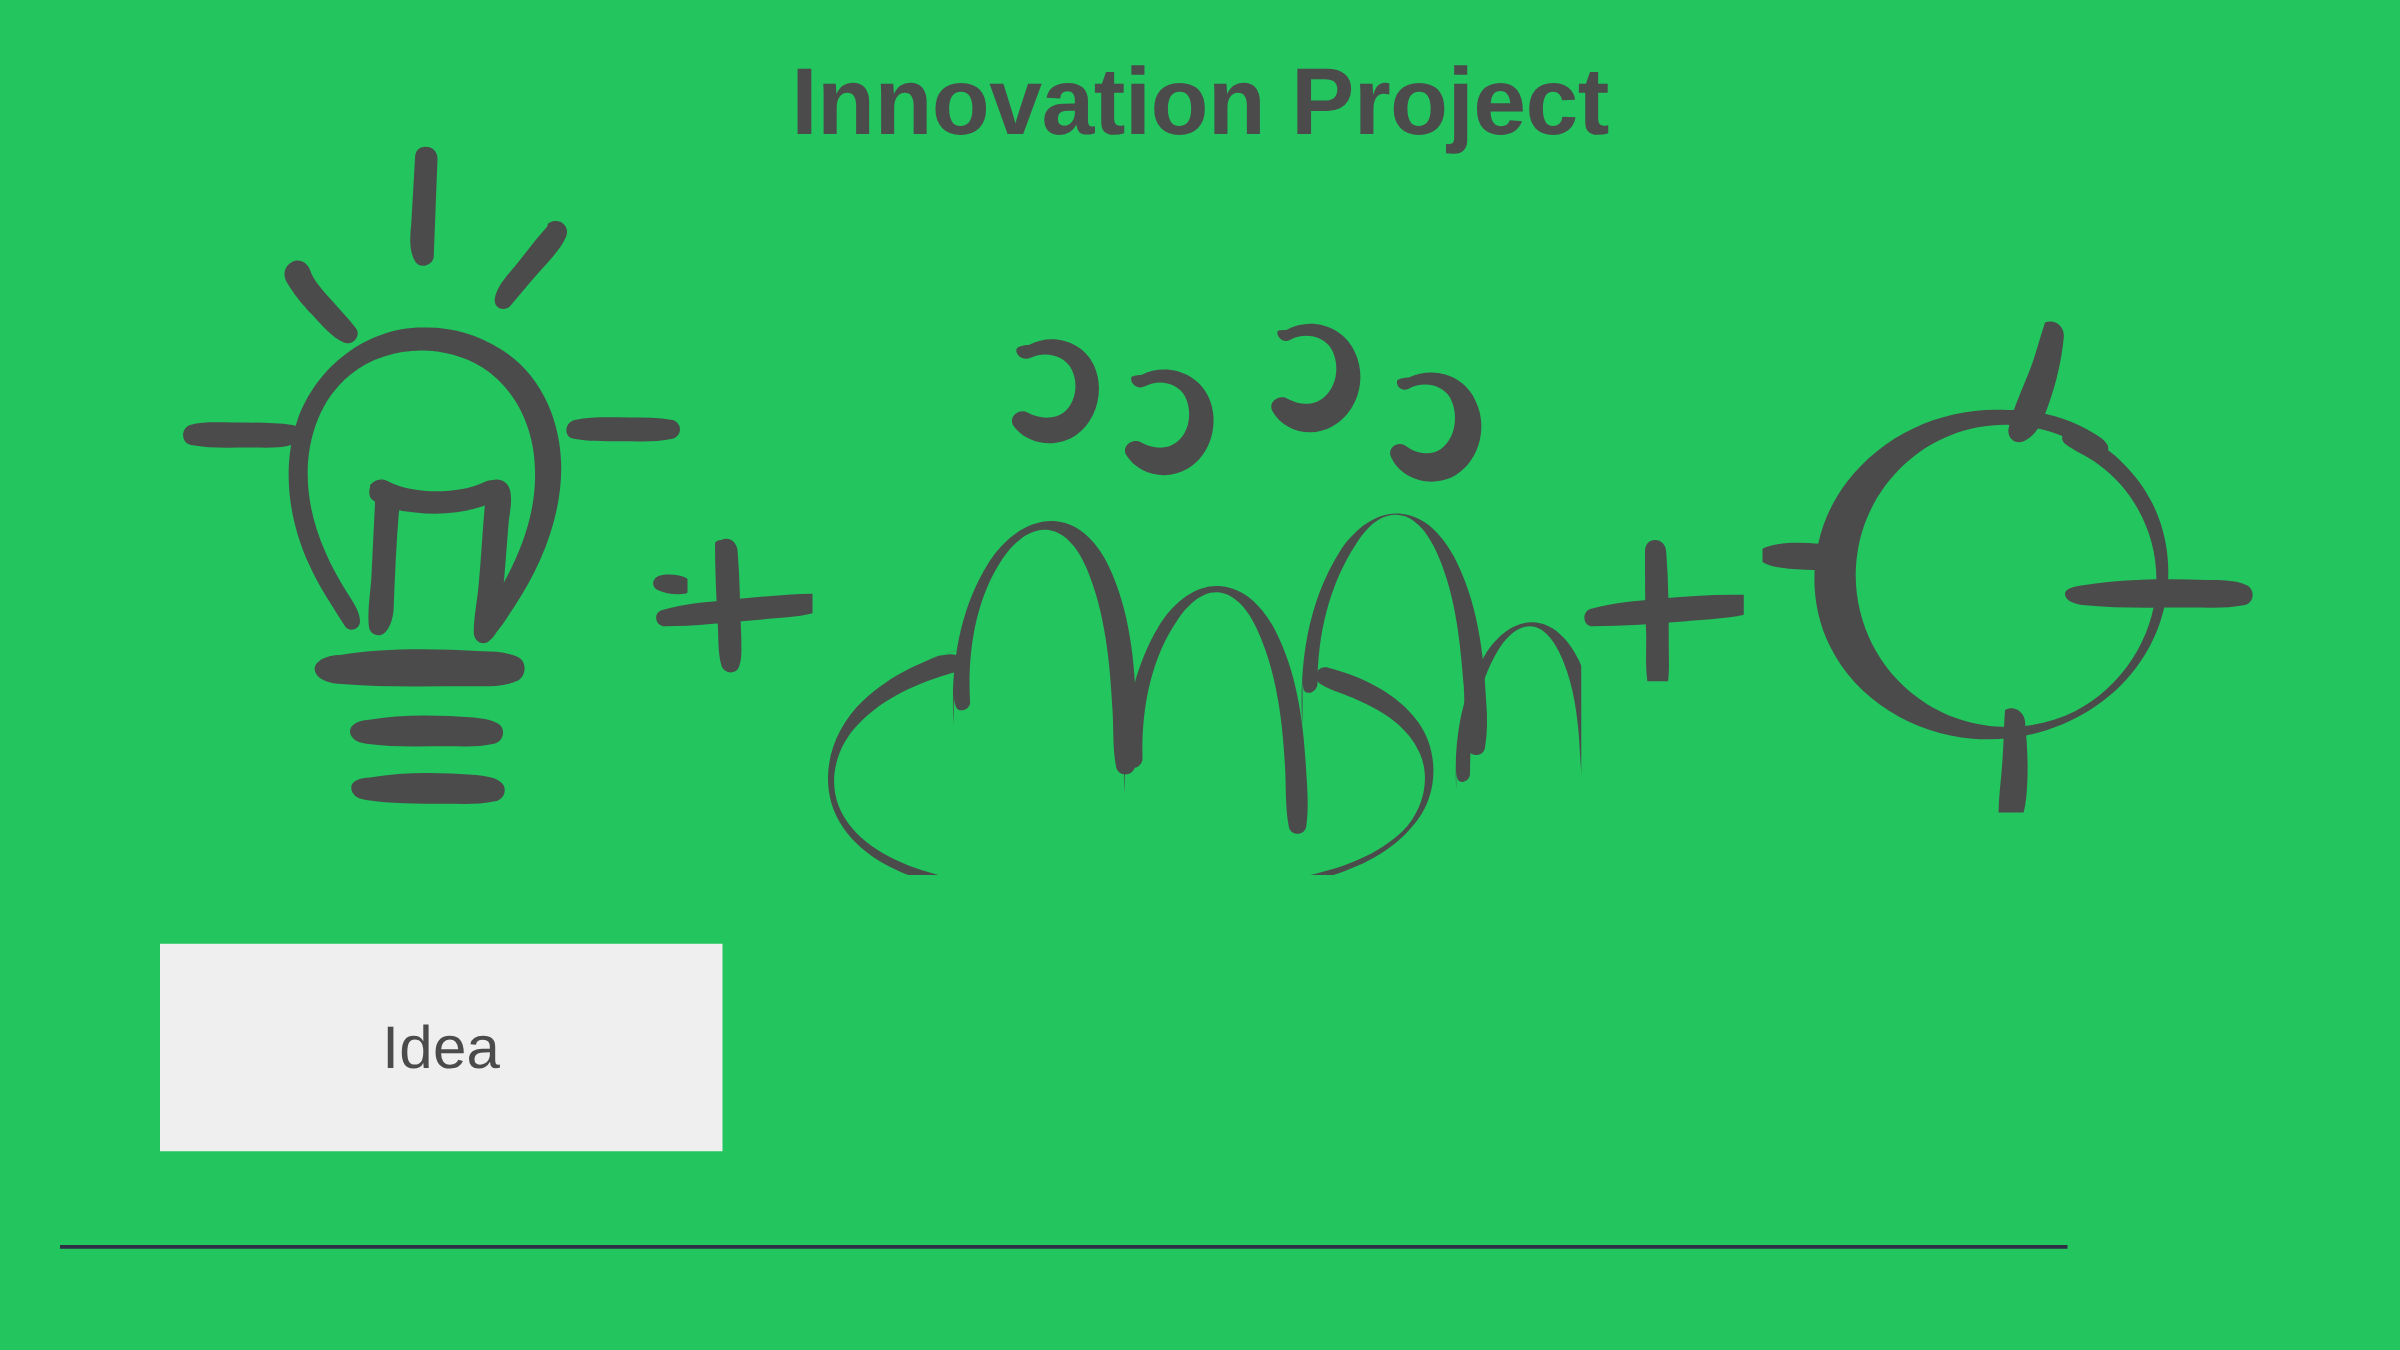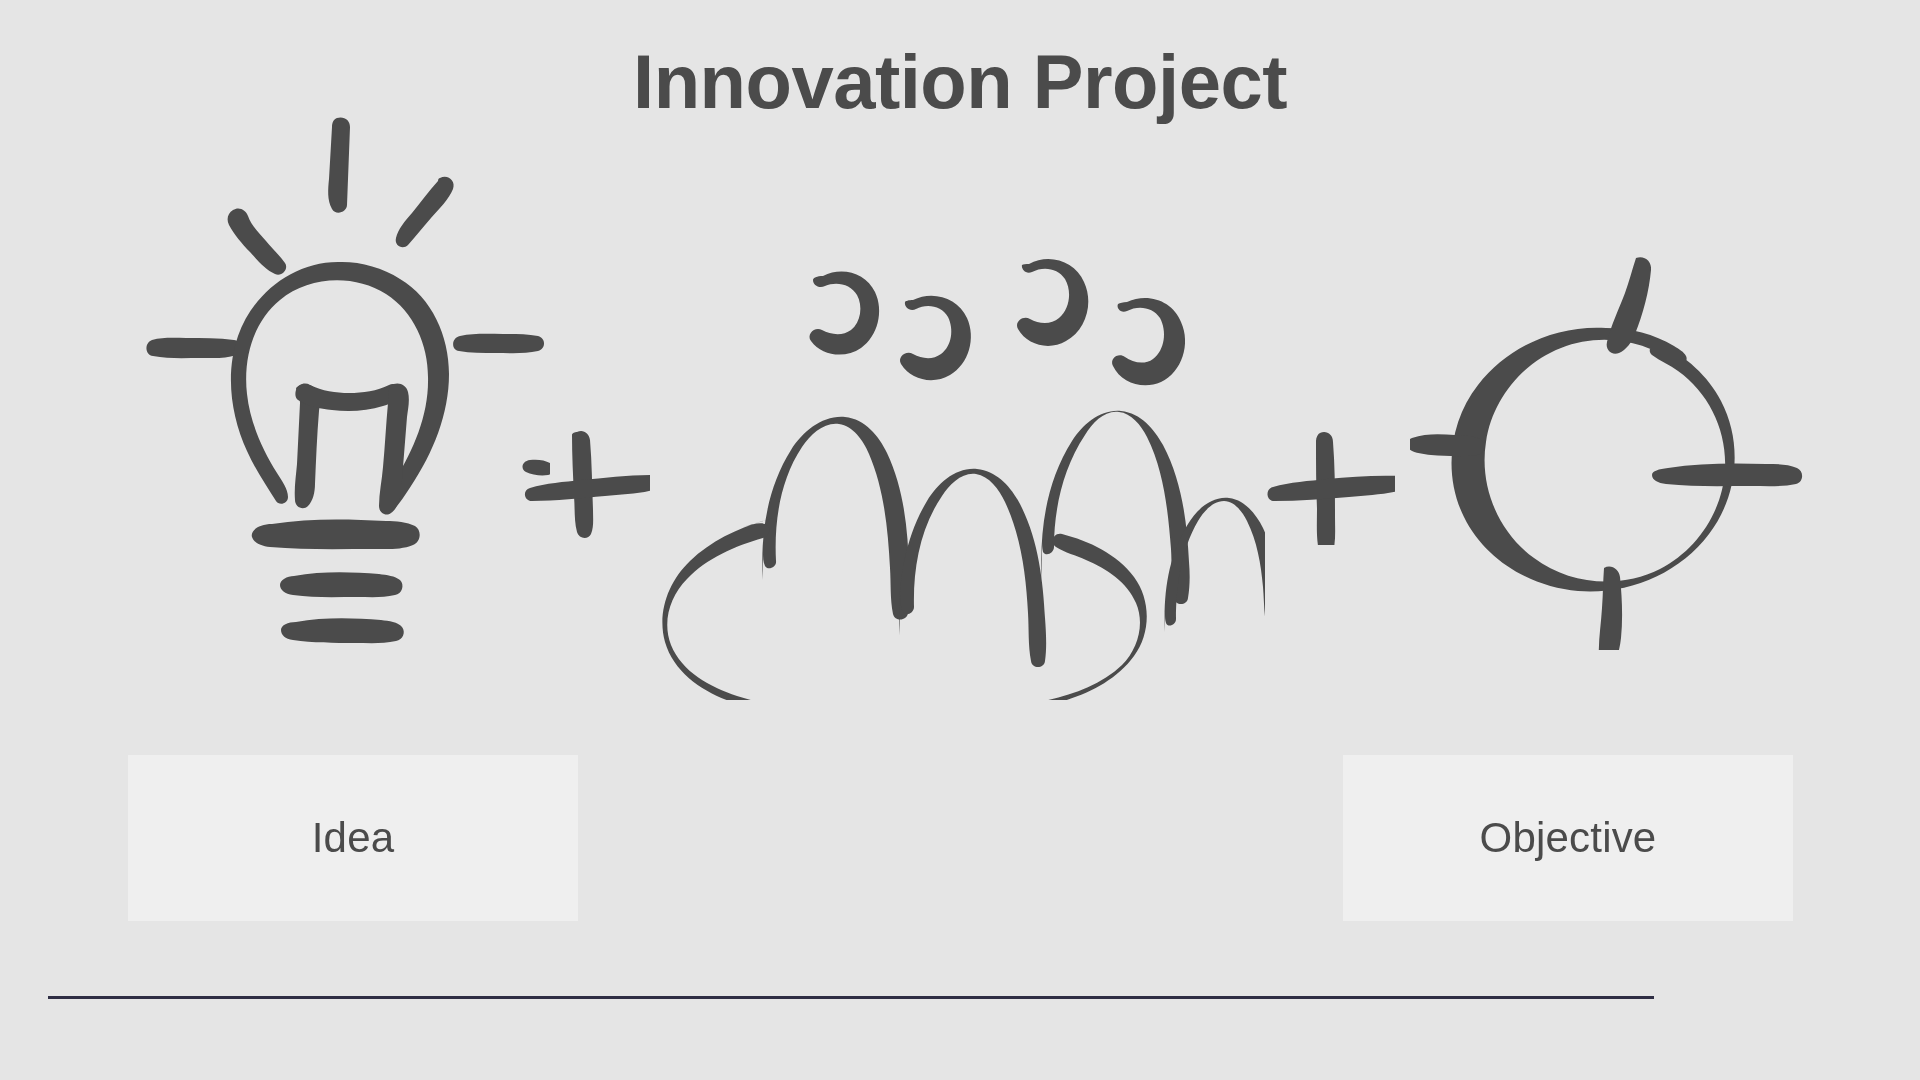--- a/index.html
+++ b/index.html
@@ -13,21 +13,21 @@
     font-family: "Liberation Sans", sans-serif;
     overflow: hidden;
     position: relative;
   }
 
   #slide {
     position: absolute;
     left: 0; top: 0;
     width: 1920px;
     height: 1080px;
-    background: #e5e5e5;
+    background: #22c55e;
   }
 
   
   #slide-title {
     position: absolute;
     left: 0;
     top: 40px;
     width: 1920px;
     text-align: center;
     font-size: 76px;
@@ -57,21 +57,21 @@
     background: #efefef;
     display: flex;
     align-items: center;
     justify-content: center;
   }
   #label-box-idea      { left: 128px;  width: 450px; }
   #label-box-team      { left: 736px;  width: 450px; }
   #label-box-objective { left: 1343px; width: 450px; }
 
   .label-text {
-    font-size: 42px;
+    font-size: 48px;
     font-weight: normal;
     color: #4b4b4b;
     letter-spacing: 0.2px;
   }
 
   
   #footer-rule {
     position: absolute;
     left: 48px;
     top: 996px;
@@ -262,23 +262,20 @@
 
       <path d="M258 218 c32 -5 65 -5 98 -4 c11 0 22 0 31 4 c7 3 7 14 -1 16 c-14 3 -30 2 -45 2 c-28 0 -57 1 -85 -2 c-8 -1 -14 -4 -14 -9 c0 -4 7 -6 16 -7 z"></path>
     </g>
   </svg>
 
   <div id="label-box-idea" class="label-box">
     <span class="label-text">Idea</span>
   </div>
 
 
-  <div id="label-box-objective" class="label-box">
-    <span class="label-text">Objective</span>
-  </div>
 
   <div id="footer-rule"></div>
 
   <div id="brand-logo">
     
 
     
 
     
   </div>

